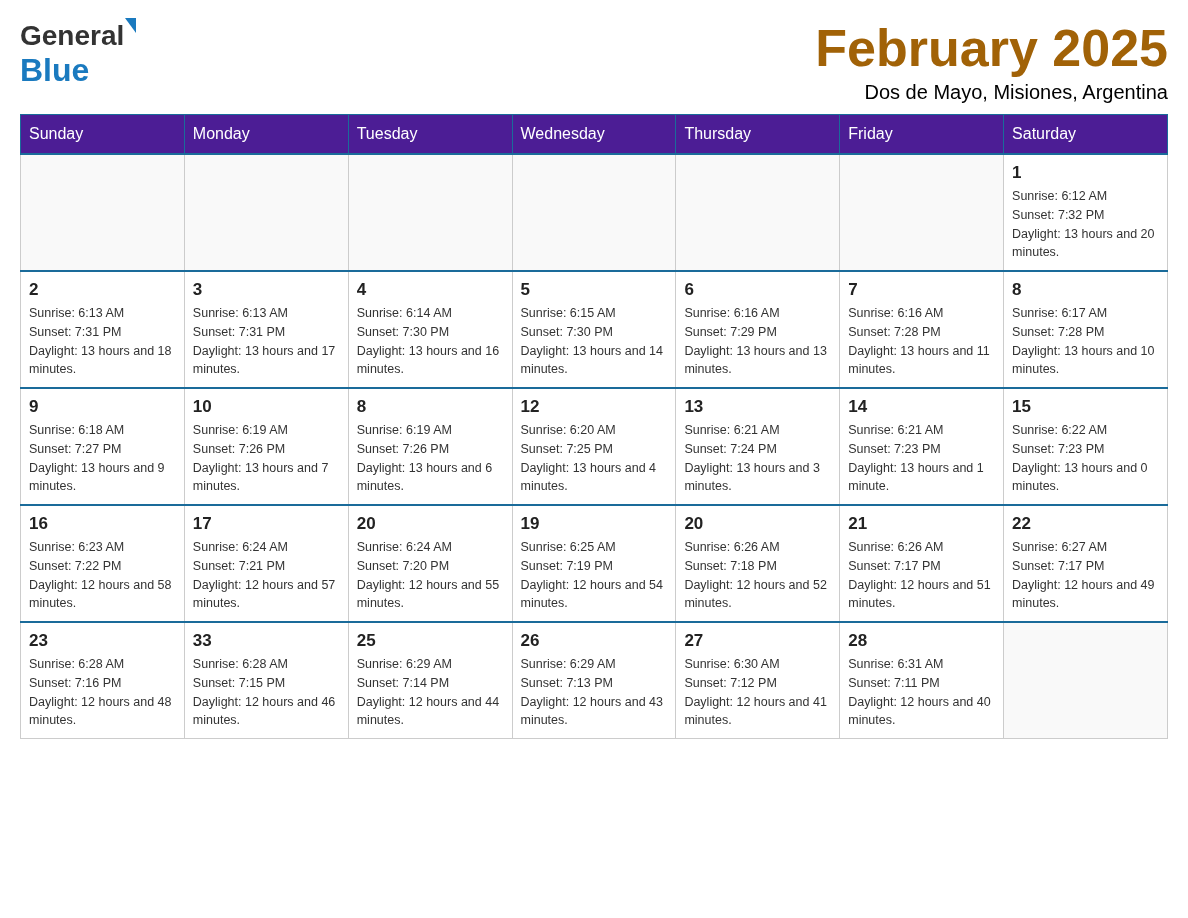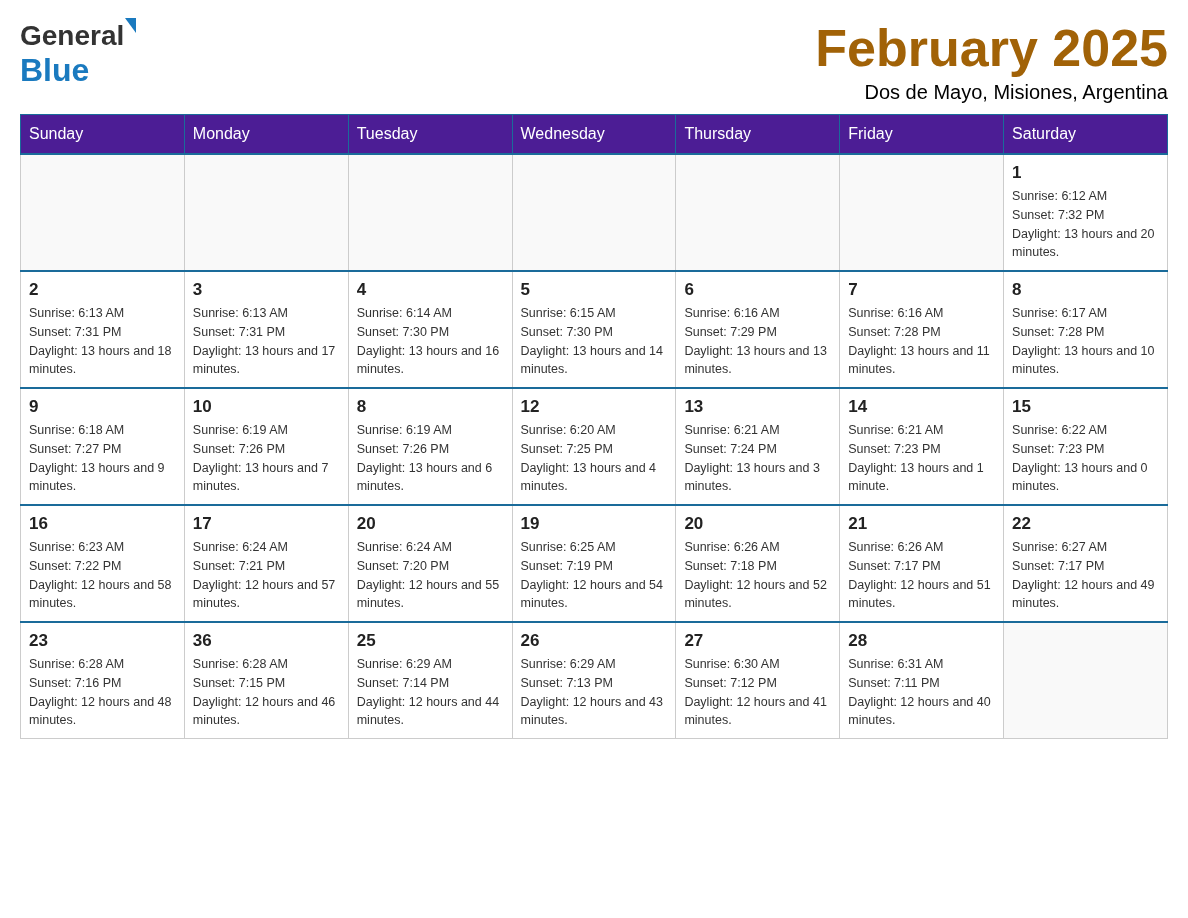--- a/index.html
+++ b/index.html
@@ -236,21 +236,21 @@
           <span class="day-num">22</span>
           <div class="sun-info">Sunrise: 6:27 AM<br>Sunset: 7:17 PM<br>Daylight: 12 hours and 49 minutes.</div>
         </td>
       </tr>
       <tr>
         <td>
           <span class="day-num">23</span>
           <div class="sun-info">Sunrise: 6:28 AM<br>Sunset: 7:16 PM<br>Daylight: 12 hours and 48 minutes.</div>
         </td>
         <td>
-          <span class="day-num">36</span>
+          <span class="day-num">33</span>
           <div class="sun-info">Sunrise: 6:28 AM<br>Sunset: 7:15 PM<br>Daylight: 12 hours and 46 minutes.</div>
         </td>
         <td>
           <span class="day-num">25</span>
           <div class="sun-info">Sunrise: 6:29 AM<br>Sunset: 7:14 PM<br>Daylight: 12 hours and 44 minutes.</div>
         </td>
         <td>
           <span class="day-num">26</span>
           <div class="sun-info">Sunrise: 6:29 AM<br>Sunset: 7:13 PM<br>Daylight: 12 hours and 43 minutes.</div>
         </td>

